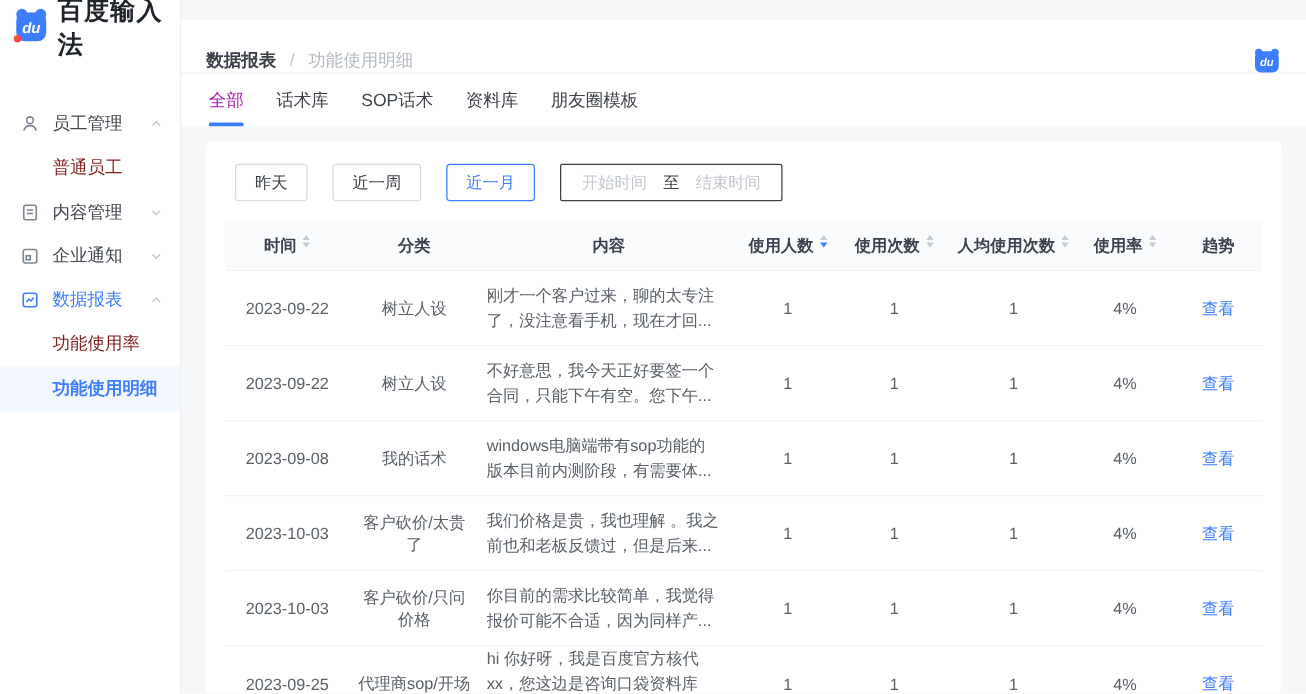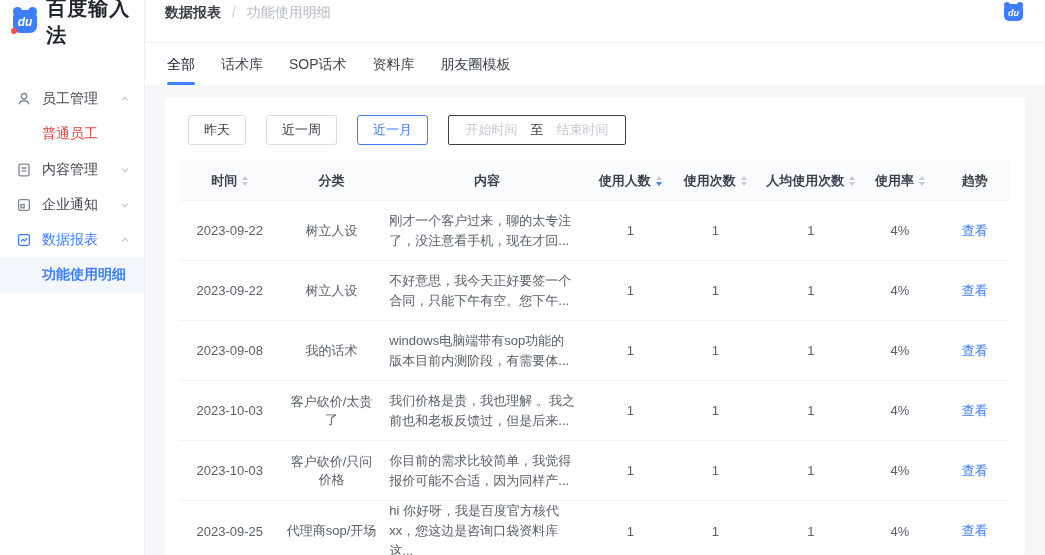--- a/index.html
+++ b/index.html
@@ -19,57 +19,57 @@
   .logo-badge .tongue { position:absolute; left:-2px; bottom:-1px; width:6px; height:6px; background:#ff4d4f; border-radius:50%; }
   .logo-text { font-weight:bold; font-size:20px; color:#20242b; letter-spacing:1px; }
   .nav { padding-top:38px; }
   .nav-group { display:flex; align-items:center; height:35px; padding:0 14px 0 16px; cursor:pointer; color:#41464f; }
   .nav-icon { width:16px; height:16px; margin-right:10px; color:#7d8591; display:flex; align-items:center; }
   .nav-icon svg { width:16px; height:16px; }
   .nav-label { flex:1; font-size:14px; }
   .chevron { color:#c3c7ce; display:flex; }
   .nav-group.active { color:#3D7EFF; }
   .nav-group.active .nav-icon { color:#3D7EFF; }
-  .nav-sub { display:flex; align-items:center; height:36px; padding-left:42px; font-size:14px; color:#ef4444; cursor:pointer; }
+  .nav-sub { display:flex; align-items:center; height:36px; padding-left:42px; font-size:14px; color:#7f1d1d; cursor:pointer; }
   .nav-sub.active { color:#3D7EFF; background:#f3f7fe; font-weight:bold; }
 
   
   .main { flex:1; min-width:0; display:flex; flex-direction:column; background:#f6f7f9; }
   .topbar { height:43px; flex:none; background:#fff; border-bottom:1px solid #eef0f3;
-    display:flex; align-items:flex-start; justify-content:space-between; padding:4px 22px 0 20px; }
+    display:flex; align-items:flex-end; justify-content:space-between; padding:4px 22px 0 20px;margin-top:16px; }
   .crumb-section { color:#3a3f47; font-weight:bold; }
   .crumb-sep { color:#c6cad1; margin:0 7px; }
   .crumb-current { color:#b4bac2; }
   .avatar { position:relative; width:19px; height:17px; background:#3D7EFF; border-radius:5px; color:#fff;
     font-style:italic; font-weight:bold; font-size:9px; display:flex; align-items:center; justify-content:center; cursor:pointer; }
   .avatar::before,.avatar::after { content:''; position:absolute; top:-2px; width:6px; height:6px; background:#3D7EFF; border-radius:50%; }
   .avatar::before { left:0; } .avatar::after { right:0; }
 
   .tabbar { height:42px; flex:none; background:#fff; display:flex; align-items:flex-end; padding:0 20px; gap:22px; }
   .tab { position:relative; padding:11px 2px; font-size:14px; color:#3f444c; cursor:pointer; }
-  .tab.active { color:#0f172a;font-family:Liberation Serif, serif; }
+  .tab.active { color:#a21caf;font-family:Liberation Serif, serif; }
   .tab.active::after { content:''; position:absolute; left:50%; transform:translateX(-50%); bottom:0;
     width:28px; height:3px; border-radius:2px; background:#3D7EFF; }
 
   .content { flex:1; padding:12px 20px 0; overflow:hidden; }
   .card { background:#fff; border-radius:4px; height:100%; padding:16px 15px 0; overflow:hidden; }
 
   
   .filters { display:flex; align-items:center; margin:2px 0 16px 8px; }
   .btn { height:30px; padding:0 15px; background:#fff; border:1px solid #d9dce1; border-radius:3px;
     color:#3a3f47; font-size:13px; font-family:inherit; margin-right:20px; cursor:pointer; }
   .btn.active { border-color:#3D7EFF; color:#3D7EFF; }
   .date-range { height:30px; min-width:178px; border:1px solid #404040; border-radius:2px;
     display:flex; align-items:center; justify-content:center; gap:13px; padding:0 12px; font-size:13px; cursor:pointer; }
   .date-range .ph { color:#c3c7ce; }
   .date-range .sep { color:#3a3f47; }
 
   
   .thead { display:flex; align-items:center; height:40px; background:#fafbfc; border-bottom:1px solid #f0f2f5; border-radius:2px; }
-  .th { display:flex; align-items:center; justify-content:center; gap:5px; font-size:13px; font-weight:bold; color:#3b424d; padding:0 4px; }
+  .th { display:flex; justify-content:center; gap:5px; font-size:13px; font-weight:bold; color:#3b424d; padding:0 4px; }
   .trow { display:flex; align-items:center; min-height:60px; border-bottom:1px solid #f0f2f5; font-size:13px; color:#596069; }
   .td { text-align:center; padding:0 6px; }
   .td.content-cell { text-align:left; line-height:20px; padding-right:14px; }
   .link { color:#3D7EFF; cursor:pointer; }
   .col-0{width:12%} .col-1{width:12.5%} .col-2{width:25%} .col-3{width:9.5%}
   .col-4{width:11%} .col-5{width:12%} .col-6{width:9.5%} .col-7{width:8.5%}
   .sort { display:inline-flex; flex-direction:column; gap:2px; }
   .caret-up { width:0; height:0; border-left:3.5px solid transparent; border-right:3.5px solid transparent; border-bottom:4px solid #c6cad1; }
   .caret-down { width:0; height:0; border-left:3.5px solid transparent; border-right:3.5px solid transparent; border-top:4px solid #c6cad1; }
   .caret-down.on { border-top-color:#3D7EFF; }
@@ -138,20 +138,21 @@
               <path d="M5 9.6l2-2.2 1.8 1.4 2.2-2.6"></path>
             </svg>
           </span>
           <span class="nav-label">数据报表</span>
           <span class="chevron">
             <svg width="10" height="10" viewBox="0 0 10 10" fill="none" stroke="currentColor" stroke-width="1.2">
               <path d="M2 6.4l3-3 3 3"></path>
             </svg>
           </span>
         </div>
+        <div class="nav-sub">功能使用率</div>
         <div class="nav-sub active">功能使用明细</div>
       </nav>
   </aside>
 
   <div class="main">
     <header class="topbar">
       <div class="breadcrumb">
         <span class="crumb-section">数据报表</span>
         <span class="crumb-sep">/</span>
         <span class="crumb-current">功能使用明细</span>

